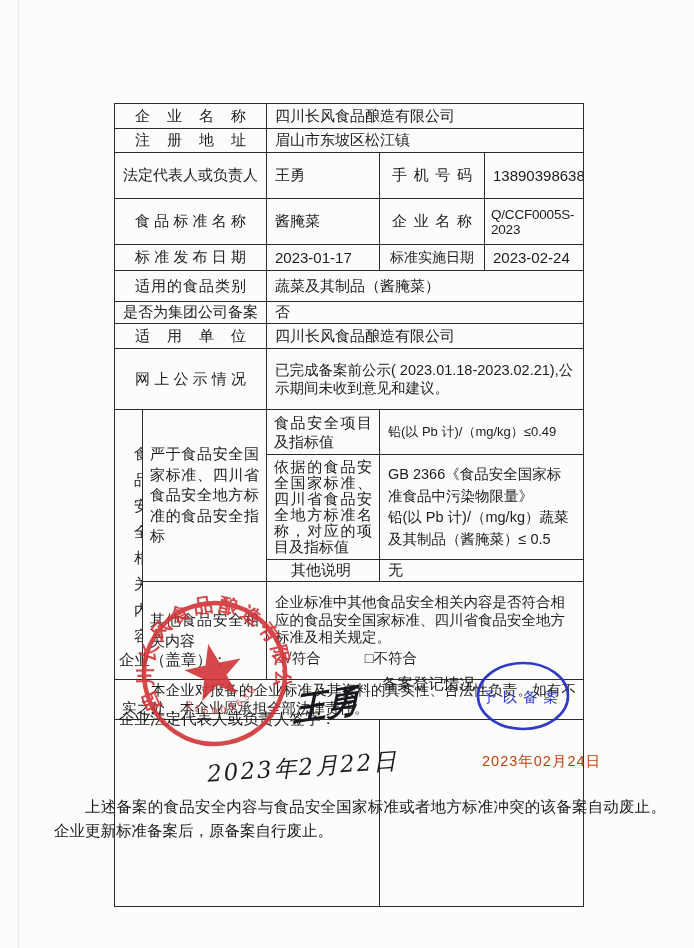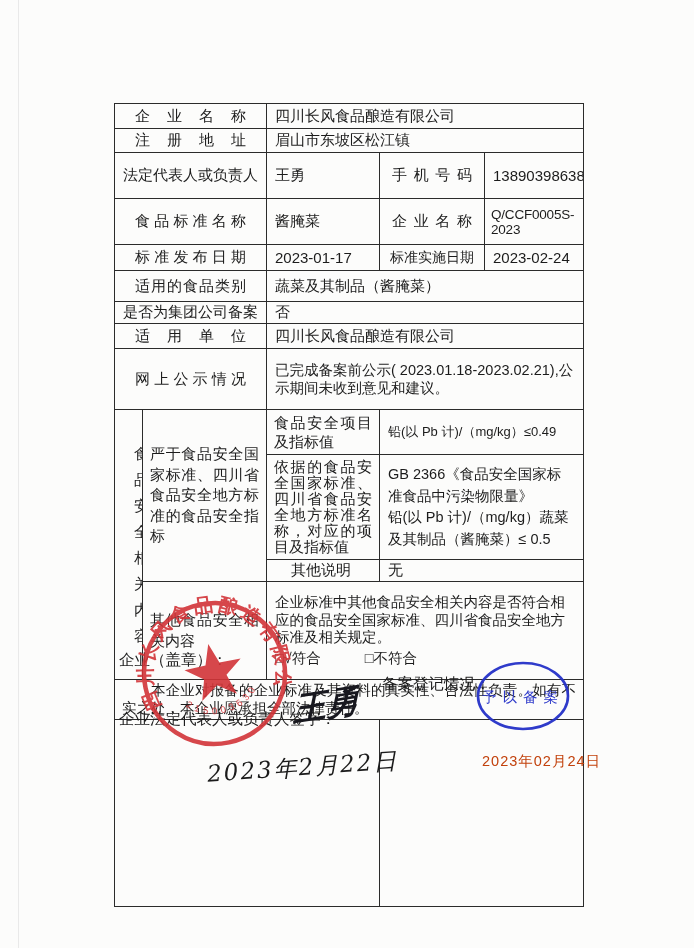--- a/index.html
+++ b/index.html
@@ -155,13 +155,14 @@
     <text font-size="9.5" fill="#d23438" letter-spacing="4">
       <textPath href="#sealArc2" startOffset="14%">215003630</textPath>
     </text>
   </svg>
 
   <svg class="ov" id="approval-stamp" width="98" height="73" viewBox="0 0 98 73">
     <ellipse cx="49" cy="36" rx="45" ry="33" fill="none" stroke="#2531c8" stroke-width="2.6"></ellipse>
     <text x="49" y="42" text-anchor="middle" font-size="14.5" letter-spacing="6" fill="#2531c8">予以备案</text>
   </svg>
 
+  <div id="footer-note">上述备案的食品安全内容与食品安全国家标准或者地方标准冲突的该备案自动废止。企业更新标准备案后，原备案自行废止。</div>
 </div>
 
 </body></html>

